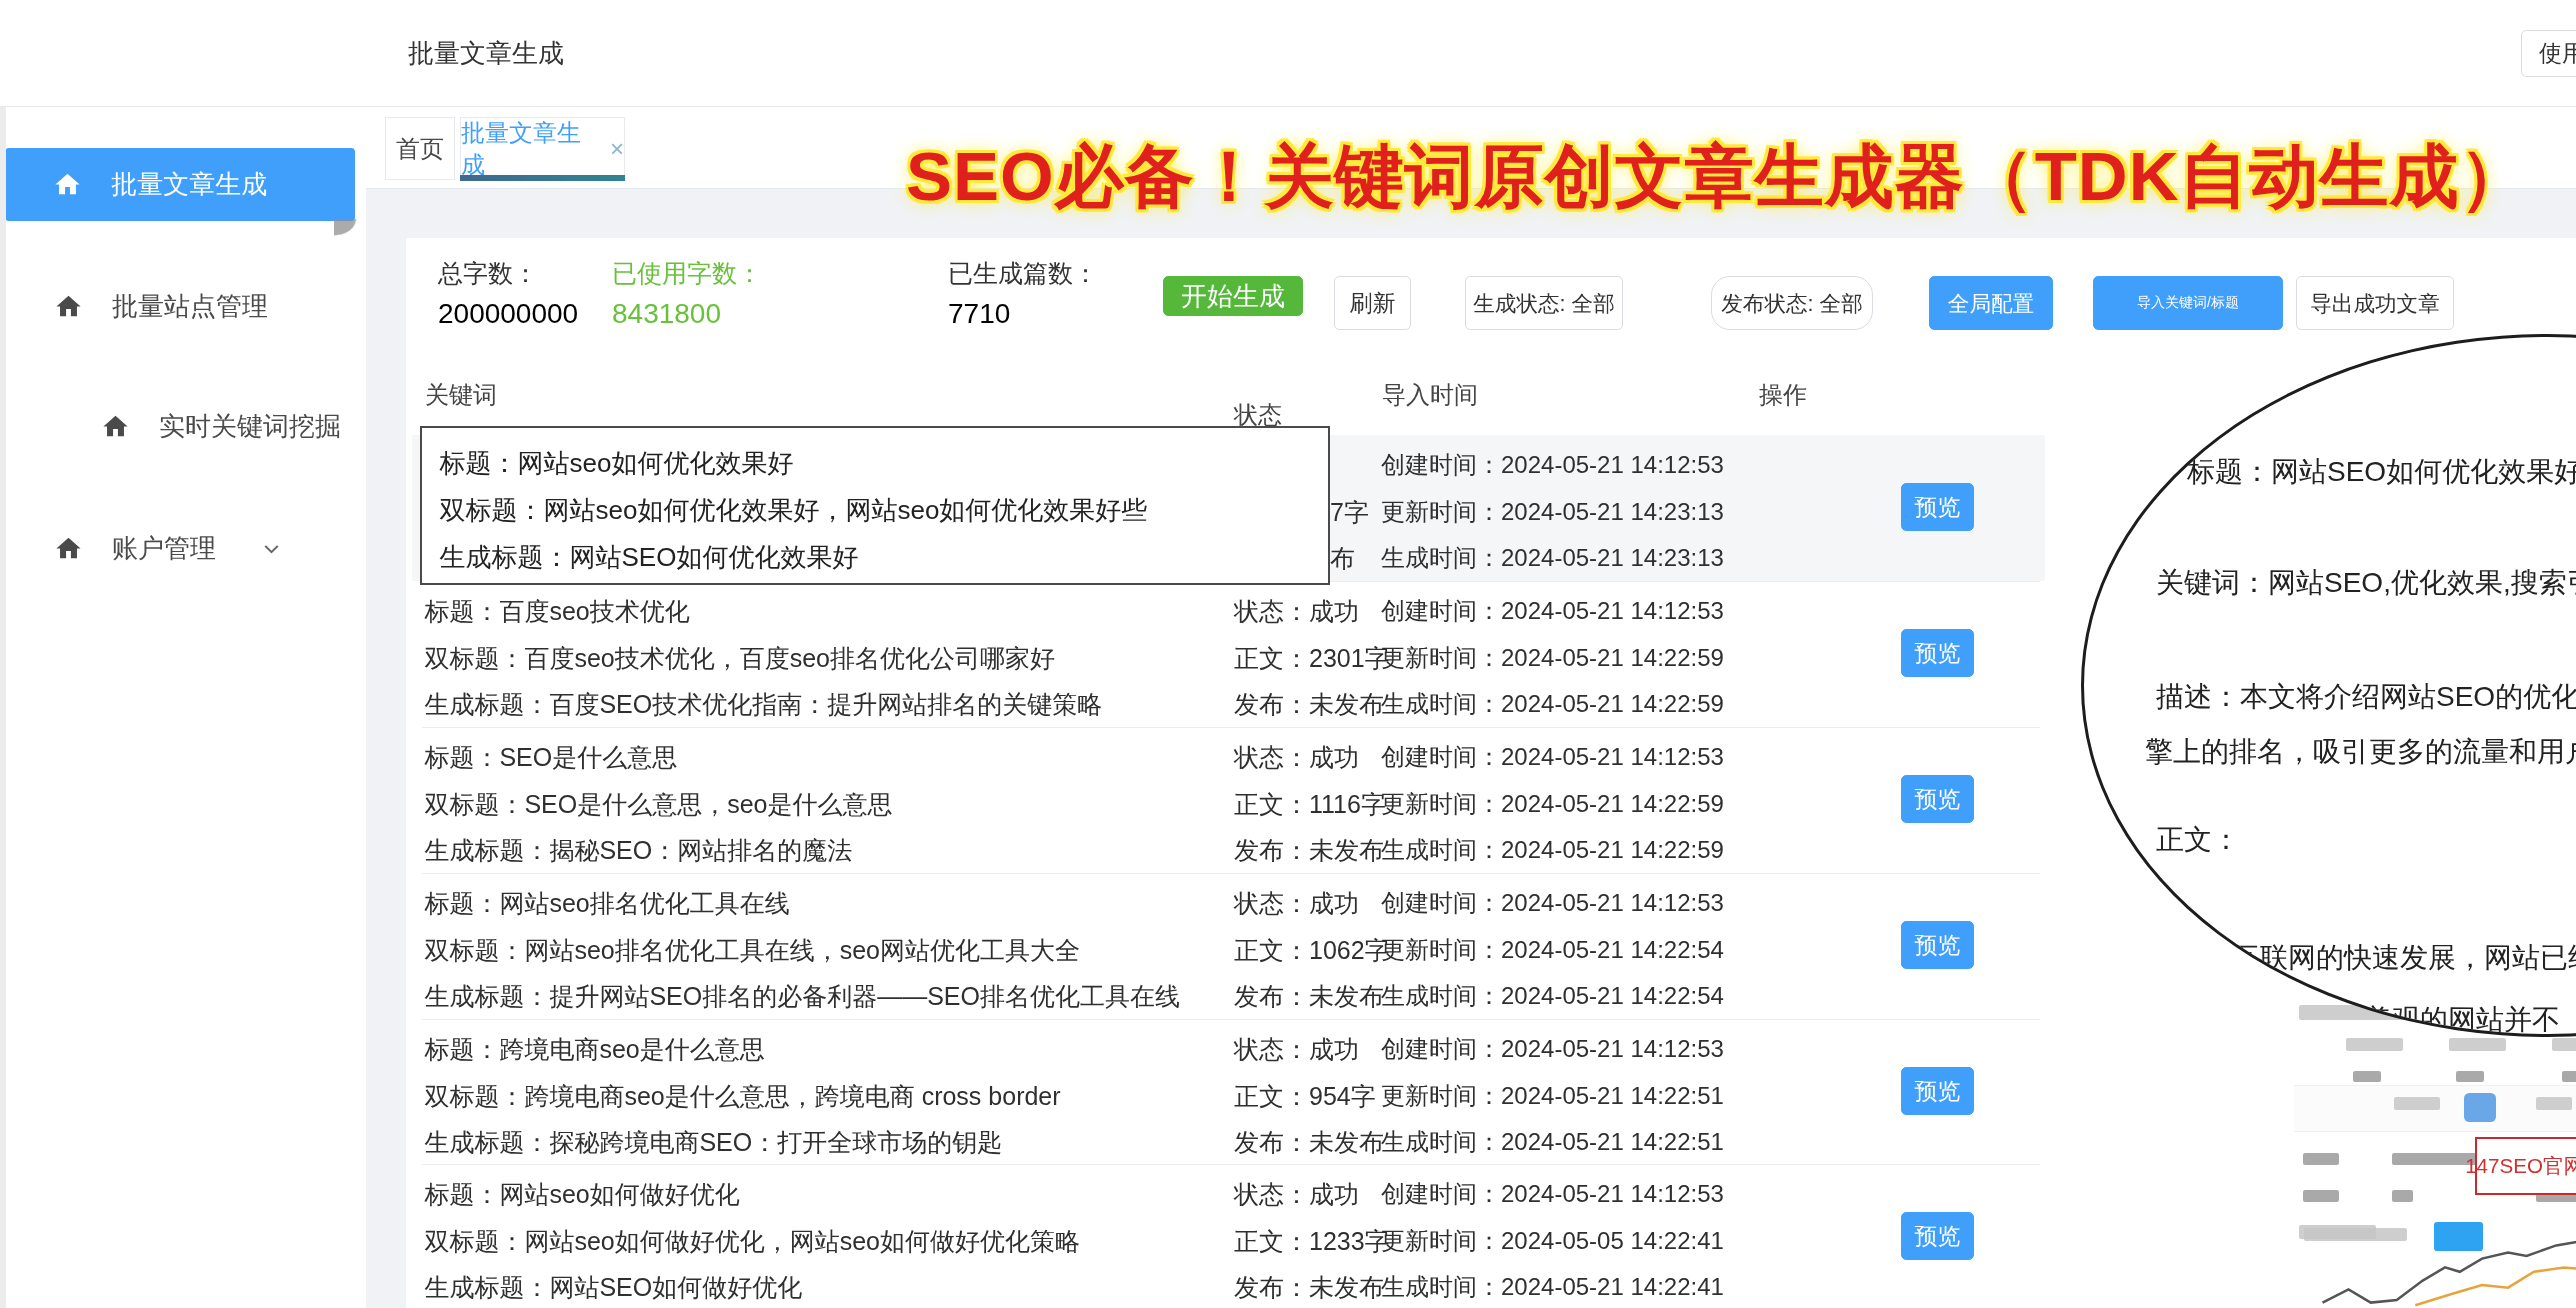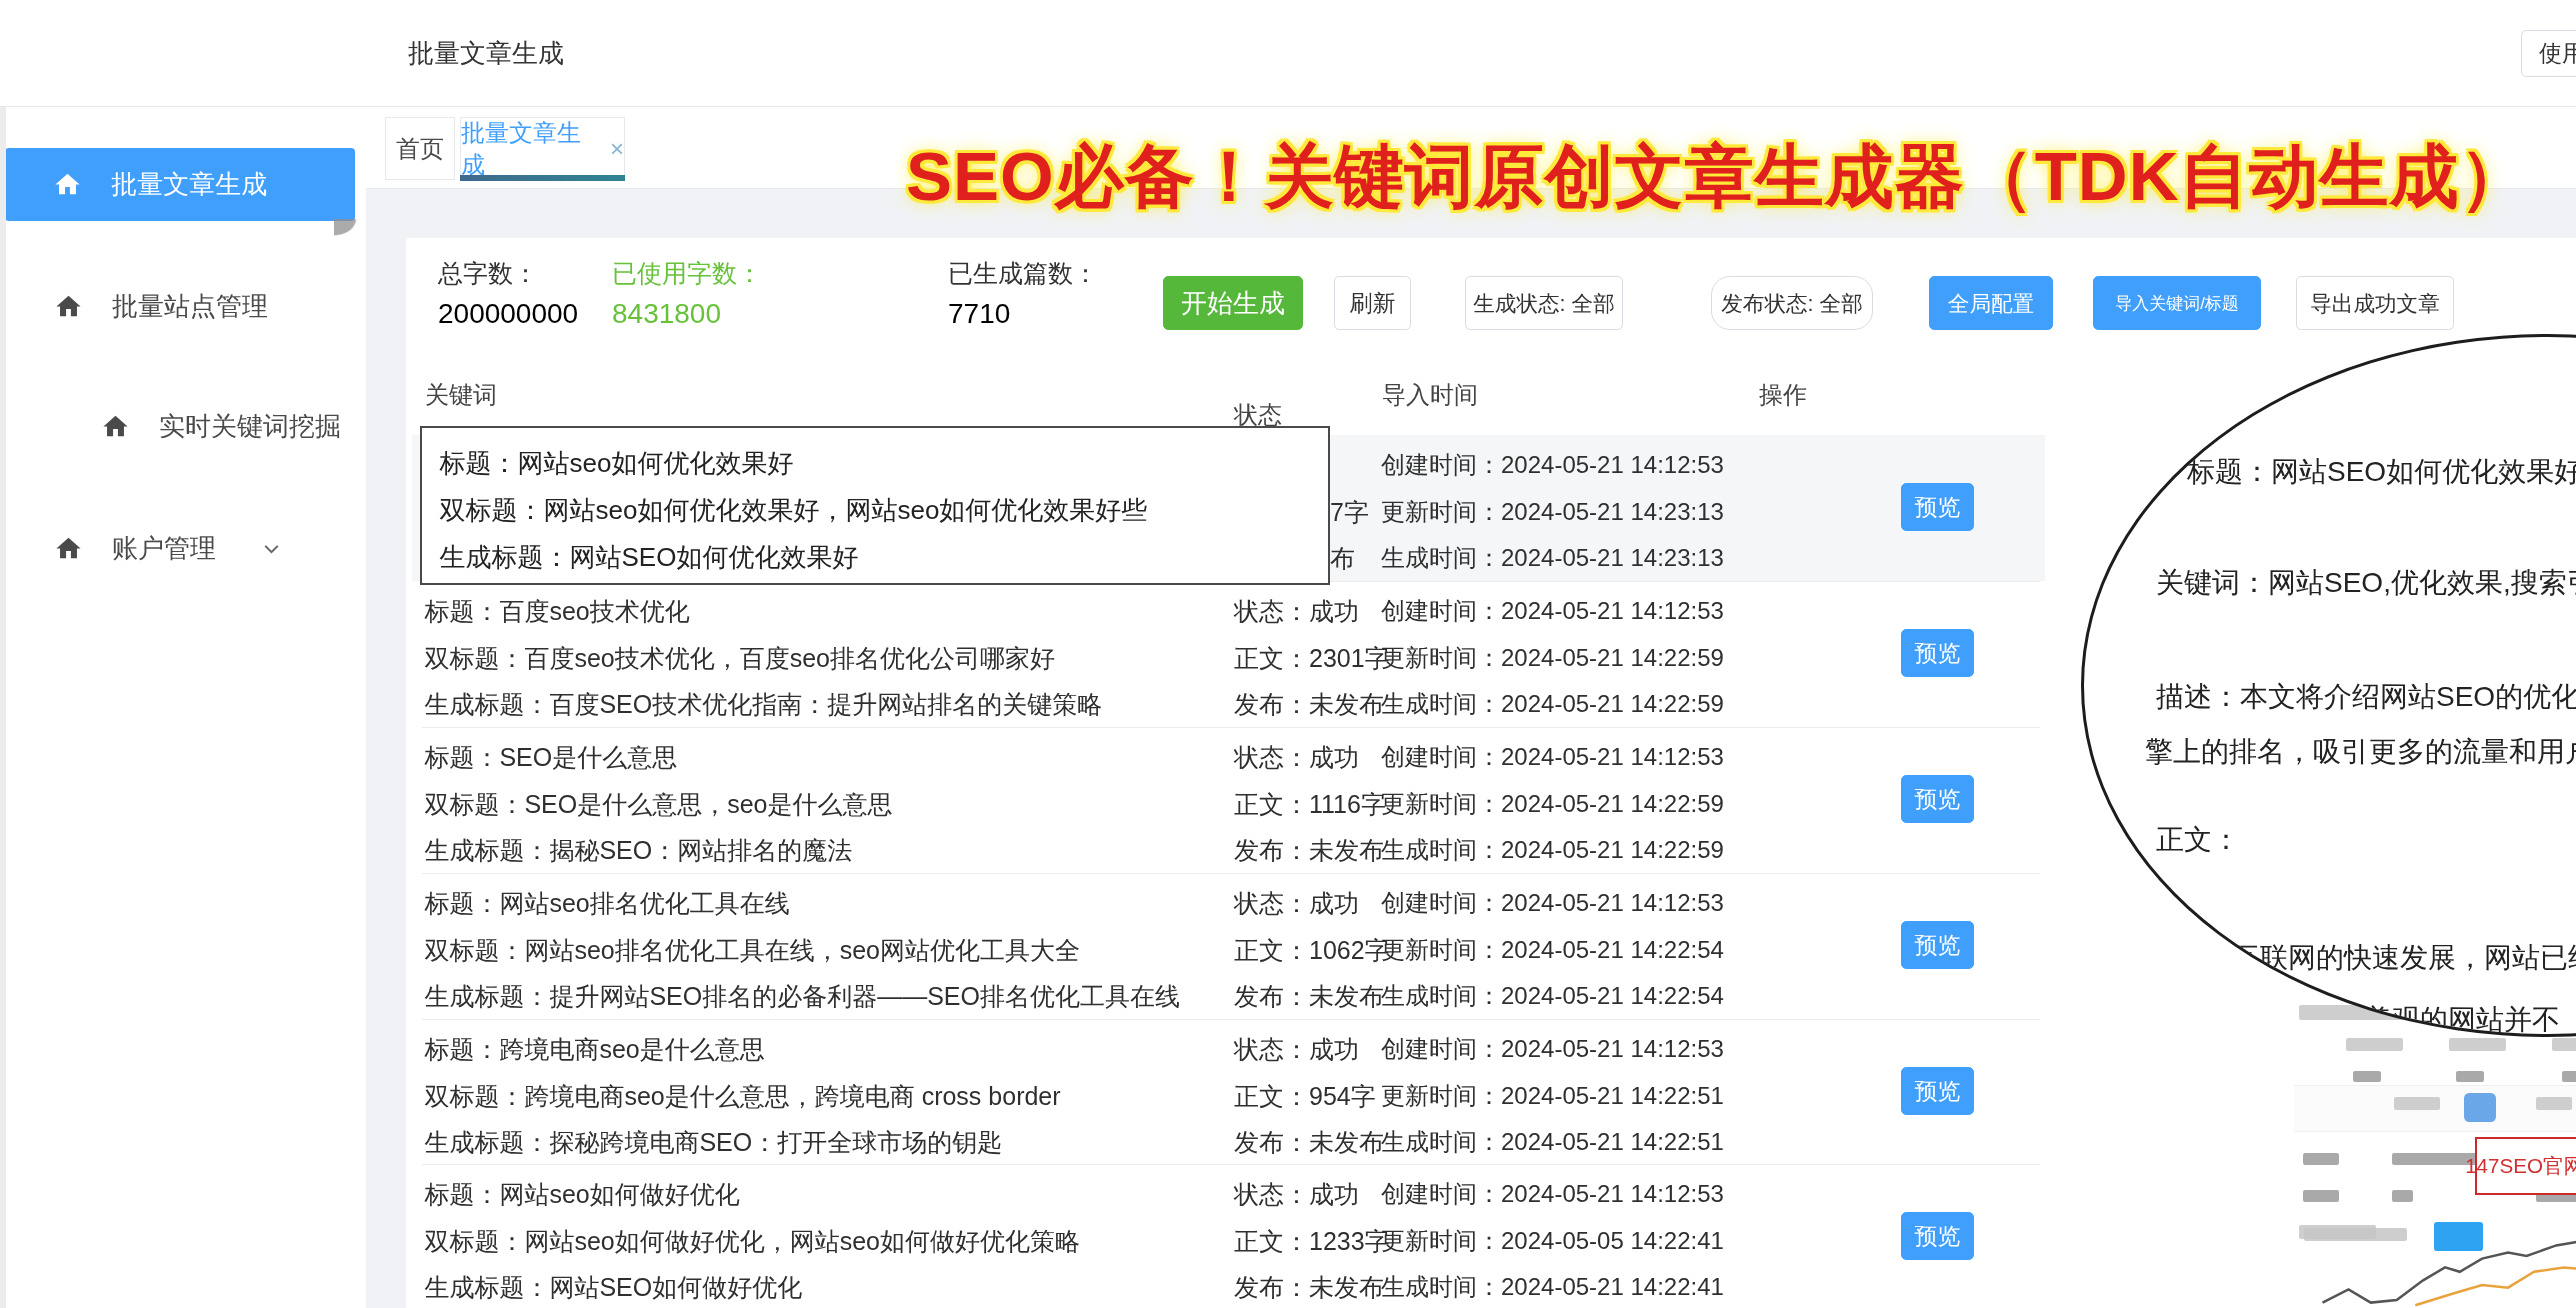--- a/index.html
+++ b/index.html
@@ -119,26 +119,26 @@
 
   <div class="abs panel"></div>
 
   <div class="abs stat-label" style="left:438px;top:257px;z-index:10;">总字数：</div>
   <div class="abs stat-value" style="left:438px;top:298px;z-index:10;">200000000</div>
   <div class="abs stat-label green-t" style="left:612px;top:257px;z-index:10;">已使用字数：</div>
   <div class="abs stat-value green-t" style="left:612px;top:298px;z-index:10;">8431800</div>
   <div class="abs stat-label" style="left:948px;top:257px;z-index:10;">已生成篇数：</div>
   <div class="abs stat-value" style="left:948px;top:298px;z-index:10;">7710</div>
 
-  <div class="abs btn btn-green toolbtn" style="left:1163px;top:276px;width:140px;height:54px;font-size:26px;">开始生成</div>
+  <div class="abs btn btn-green toolbtn" style="left:1163px;top:276px;width:140px;height:40px;font-size:26px;">开始生成</div>
   <div class="abs btn btn-plain toolbtn" style="left:1334px;top:276px;width:77px;height:54px;">刷新</div>
   <div class="abs btn btn-plain toolbtn" style="left:1465px;top:276px;width:158px;height:54px;font-size:21.6px;">生成状态: 全部</div>
   <div class="abs btn btn-plain toolbtn" style="left:1711px;top:276px;width:162px;height:54px;font-size:21.6px;border-radius:19px;">发布状态: 全部</div>
   <div class="abs btn btn-blue toolbtn" style="left:1929px;top:276px;width:124px;height:54px;font-size:21.6px;">全局配置</div>
-  <div class="abs btn btn-blue toolbtn" style="left:2093px;top:276px;width:168px;height:54px;font-size:17px;">导入关键词/标题</div>
+  <div class="abs btn btn-blue toolbtn" style="left:2093px;top:276px;width:190px;height:54px;font-size:14px;">导入关键词/标题</div>
   <div class="abs btn btn-plain toolbtn" style="left:2296px;top:276px;width:158px;height:54px;font-size:21.6px;">导出成功文章</div>
 
   <div class="abs th" style="left:425px;top:379px;">关键词</div>
   <div class="abs th" style="left:1234px;top:379px;margin-top:20px;">状态</div>
   <div class="abs th" style="left:1382px;top:379px;">导入时间</div>
   <div class="abs th" style="left:1759px;top:379px;">操作</div>
 
   <div id="rows-host">
       <div class="t-row hover" style="top: 435px;">
         <div class="cellline" style="left:918px;top:61px;">7字</div>

